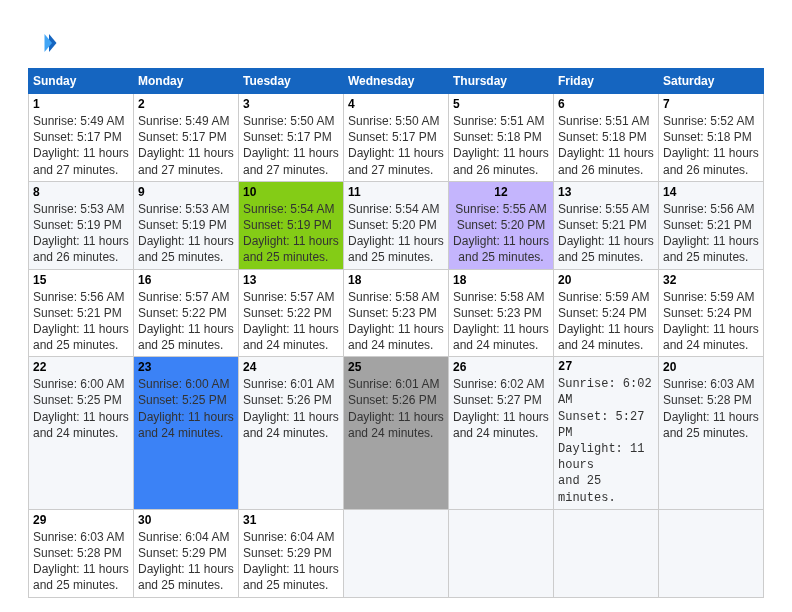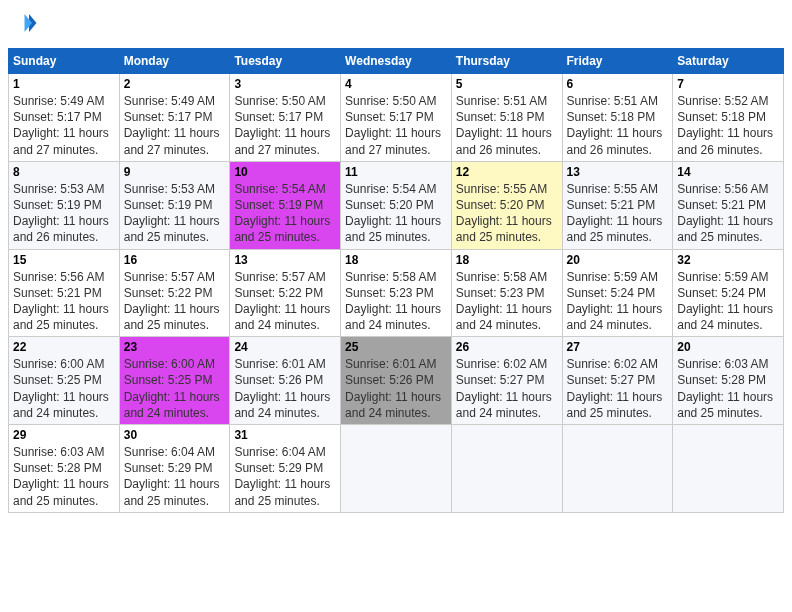--- a/index.html
+++ b/index.html
@@ -6,21 +6,21 @@
     body {
       width: 792px;
       height: 612px;
       font-family: Arial, sans-serif;
       background: #fff;
       overflow: hidden;
     }
     .page {
       width: 792px;
       height: 508px;
-      padding: 8px;
+      padding: 28px;
       display: flex;
       flex-direction: column;
     }
     .header {
       display: flex;
       justify-content: space-between;
       align-items: flex-start;
       margin-bottom: 10px;
     }
     .logo {
@@ -184,35 +184,35 @@
 Daylight: 11 hours
 and 26 minutes.</div>
           </td>
           <td style="background: rgb(245, 247, 250);">
             <span class="day-num">9</span>
             <div class="day-info" style="white-space: pre-line;">Sunrise: 5:53 AM
 Sunset: 5:19 PM
 Daylight: 11 hours
 and 25 minutes.</div>
           </td>
-          <td style="background: #d946ef;">
+          <td style="background: #84cc16;">
             <span class="day-num">10</span>
             <div class="day-info" style="white-space: pre-line;">Sunrise: 5:54 AM
 Sunset: 5:19 PM
 Daylight: 11 hours
 and 25 minutes.</div>
           </td>
           <td style="background: rgb(245, 247, 250);">
             <span class="day-num">11</span>
             <div class="day-info" style="white-space: pre-line;">Sunrise: 5:54 AM
 Sunset: 5:20 PM
 Daylight: 11 hours
 and 25 minutes.</div>
           </td>
-          <td style="background: #fef9c3;">
+          <td style="background: #c4b5fd; text-align: center;">
             <span class="day-num">12</span>
             <div class="day-info" style="white-space: pre-line;">Sunrise: 5:55 AM
 Sunset: 5:20 PM
 Daylight: 11 hours
 and 25 minutes.</div>
           </td>
           <td style="background: rgb(245, 247, 250);">
             <span class="day-num">13</span>
             <div class="day-info" style="white-space: pre-line;">Sunrise: 5:55 AM
 Sunset: 5:21 PM
@@ -279,21 +279,21 @@
           </td>
         </tr>
         <tr>
           <td style="background: rgb(245, 247, 250);">
             <span class="day-num">22</span>
             <div class="day-info" style="white-space: pre-line;">Sunrise: 6:00 AM
 Sunset: 5:25 PM
 Daylight: 11 hours
 and 24 minutes.</div>
           </td>
-          <td style="background: #d946ef;">
+          <td style="background: #3b82f6;">
             <span class="day-num">23</span>
             <div class="day-info" style="white-space: pre-line;">Sunrise: 6:00 AM
 Sunset: 5:25 PM
 Daylight: 11 hours
 and 24 minutes.</div>
           </td>
           <td style="background: rgb(245, 247, 250);">
             <span class="day-num">24</span>
             <div class="day-info" style="white-space: pre-line;">Sunrise: 6:01 AM
 Sunset: 5:26 PM
@@ -307,21 +307,21 @@
 Daylight: 11 hours
 and 24 minutes.</div>
           </td>
           <td style="background: rgb(245, 247, 250);">
             <span class="day-num">26</span>
             <div class="day-info" style="white-space: pre-line;">Sunrise: 6:02 AM
 Sunset: 5:27 PM
 Daylight: 11 hours
 and 24 minutes.</div>
           </td>
-          <td style="background: rgb(245, 247, 250);">
+          <td style="background: rgb(245, 247, 250); font-family: Liberation Mono, monospace;">
             <span class="day-num">27</span>
             <div class="day-info" style="white-space: pre-line;">Sunrise: 6:02 AM
 Sunset: 5:27 PM
 Daylight: 11 hours
 and 25 minutes.</div>
           </td>
           <td style="background: rgb(245, 247, 250);">
             <span class="day-num">20</span>
             <div class="day-info" style="white-space: pre-line;">Sunrise: 6:03 AM
 Sunset: 5:28 PM

